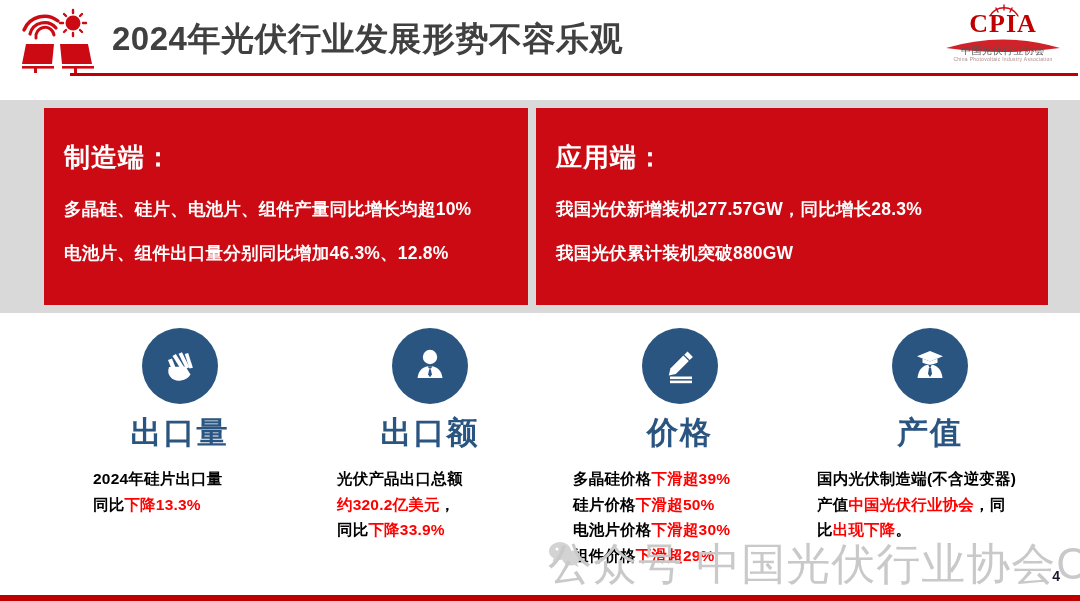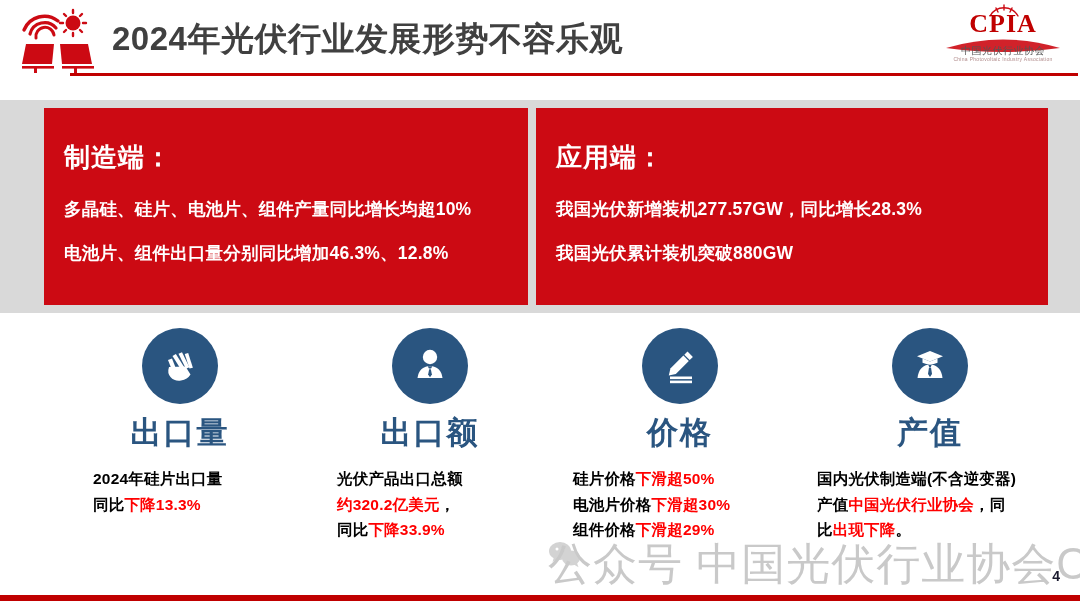--- a/index.html
+++ b/index.html
@@ -217,20 +217,21 @@
           <g fill="#ffffff">
             <path d="M30.5 8.5 l5.4 5.4 l-3.2 3.2 l-5.4 -5.4 z"></path>
             <path d="M26.4 12.6 l5.4 5.4 l-13 13 l-7 1.6 l1.6 -7 z"></path>
             <rect x="13" y="33.5" width="22" height="2.6"></rect>
             <rect x="13" y="37.6" width="22" height="2.6"></rect>
           </g>
         </svg>
       </div>
       <div class="col-label">价格</div>
       <div class="col-body wide">
+        <div><span>多晶硅价格</span><span class="red">下滑超39%</span></div>
         <div><span>硅片价格</span><span class="red">下滑超50%</span></div>
         <div><span>电池片价格</span><span class="red">下滑超30%</span></div>
         <div><span>组件价格</span><span class="red">下滑超29%</span></div>
       </div>
     </div>
 
     <div class="col col-3">
       <div class="circle">
         <svg width="46" height="46" viewBox="0 0 46 46">
           <g fill="#ffffff">

